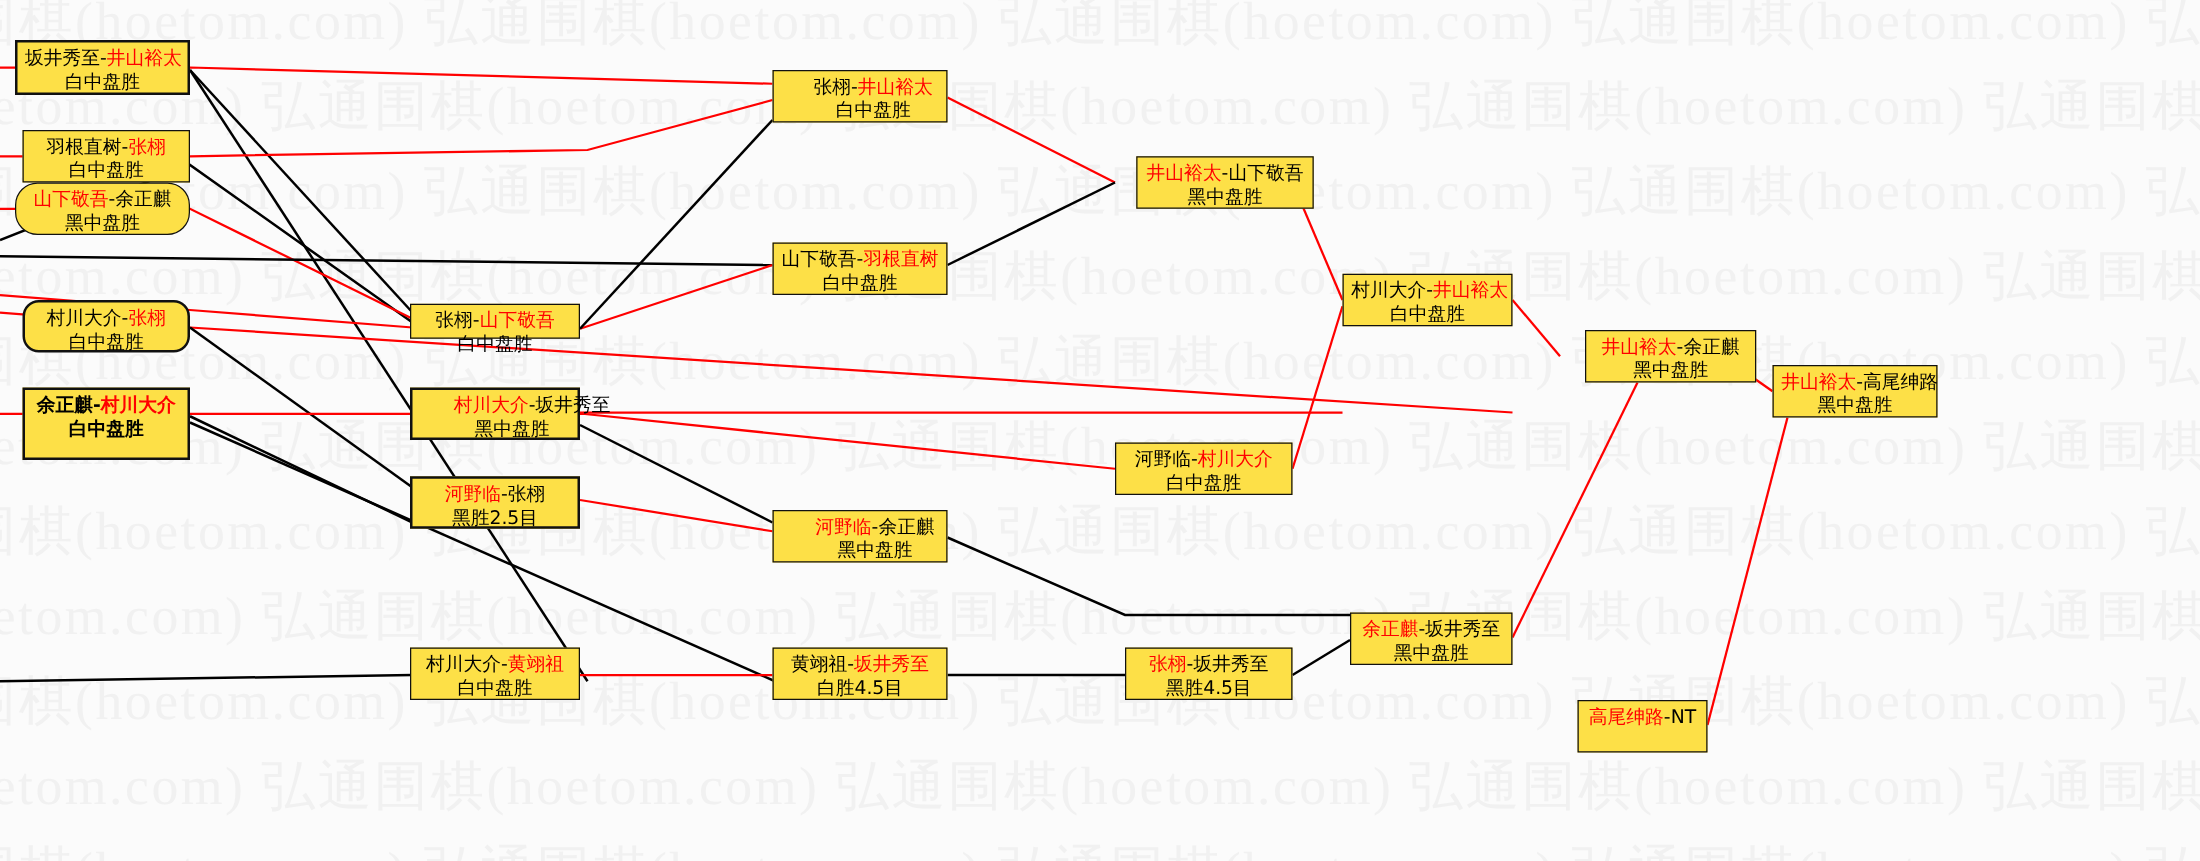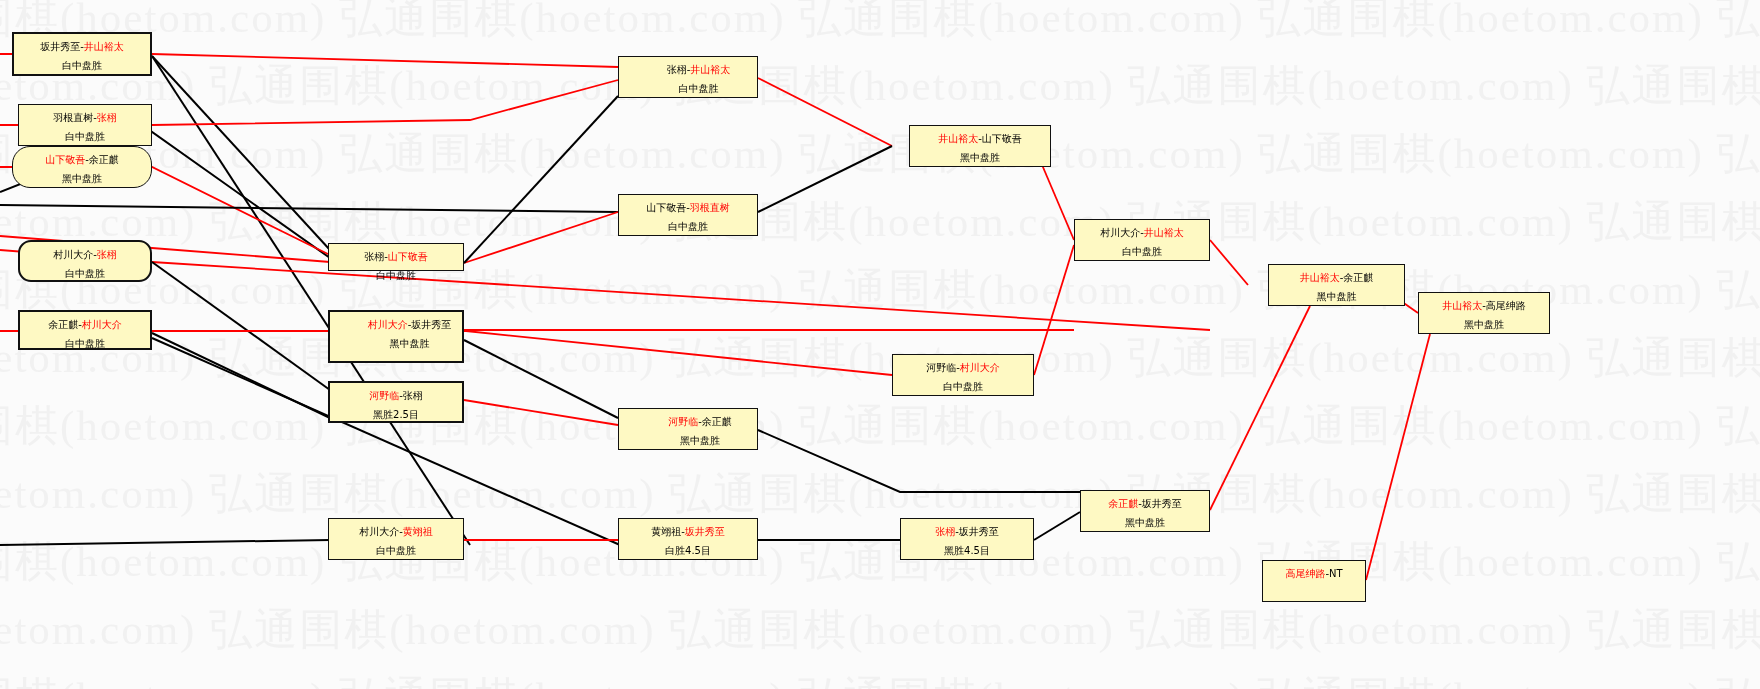--- a/index.html
+++ b/index.html
@@ -21,26 +21,26 @@
   .wm-line{
     font-size:43px;
     line-height:76px;
     letter-spacing:2px;
     color:#f1f1f1;
     white-space:nowrap;
   }
   #lines{position:absolute;inset:0;z-index:2;pointer-events:none;}
   .node{
     position:absolute;z-index:3;
-    background:#fef9c3;
+    background:#fde047;
     border:1.5px solid #111;
     box-sizing:border-box;
     text-align:center;
     font-family:"DejaVu Sans","Liberation Sans",sans-serif;
-    font-size:10px;
+    font-size:15px;
     line-height:19px;
     color:#000;
     padding:3px 6px 4px 6px;
     white-space:nowrap;
   }
   .node.thick{border-width:2.5px;}
   .node .l1{display:block;}
   .node .l2{display:block;}
   .red{color:#ff0000;}
   .blk{color:#000000;}
@@ -96,29 +96,29 @@
         <span class="l2 blk">白中盘胜</span>
       </div>
       <div class="node" style="left: 12px; top: 146px; width: 140px; height: 42px; border-radius: 18px;">
         <span class="l1"><span class="red">山下敬吾</span><span class="blk">-</span><span class="blk">余正麒</span></span>
         <span class="l2 blk">黑中盘胜</span>
       </div>
       <div class="node thick" style="left: 18px; top: 240px; width: 134px; height: 42px; border-radius: 13px;">
         <span class="l1"><span class="blk">村川大介</span><span class="blk">-</span><span class="red">张栩</span></span>
         <span class="l2 blk">白中盘胜</span>
       </div>
-      <div class="node thick" style="left: 18px; top: 310px; width: 134px; height: 40px;">
+      <div class="node thick" style="left: 18px; top: 310px; width: 134px; height: 58px; font-weight: bold;">
         <span class="l1"><span class="blk">余正麒</span><span class="blk">-</span><span class="red">村川大介</span></span>
         <span class="l2 blk">白中盘胜</span>
       </div>
       <div class="node" style="left: 328px; top: 243px; width: 136px; height: 28px;">
         <span class="l1"><span class="blk">张栩</span><span class="blk">-</span><span class="red">山下敬吾</span></span>
         <span class="l2 blk">白中盘胜</span>
       </div>
-      <div class="node thick" style="left: 328px; top: 310px; width: 136px; height: 53px; padding-left: 33px;">
+      <div class="node thick" style="left: 328px; top: 310px; width: 136px; height: 42px; padding-left: 33px;">
         <span class="l1"><span class="red">村川大介</span><span class="blk">-</span><span class="blk">坂井秀至</span></span>
         <span class="l2 blk">黑中盘胜</span>
       </div>
       <div class="node thick" style="left: 328px; top: 381px; width: 136px; height: 42px;">
         <span class="l1"><span class="red">河野临</span><span class="blk">-</span><span class="blk">张栩</span></span>
         <span class="l2 blk">黑胜2.5目</span>
       </div>
       <div class="node" style="left: 328px; top: 518px; width: 136px; height: 42px;">
         <span class="l1"><span class="blk">村川大介</span><span class="blk">-</span><span class="red">黄翊祖</span></span>
         <span class="l2 blk">白中盘胜</span>

